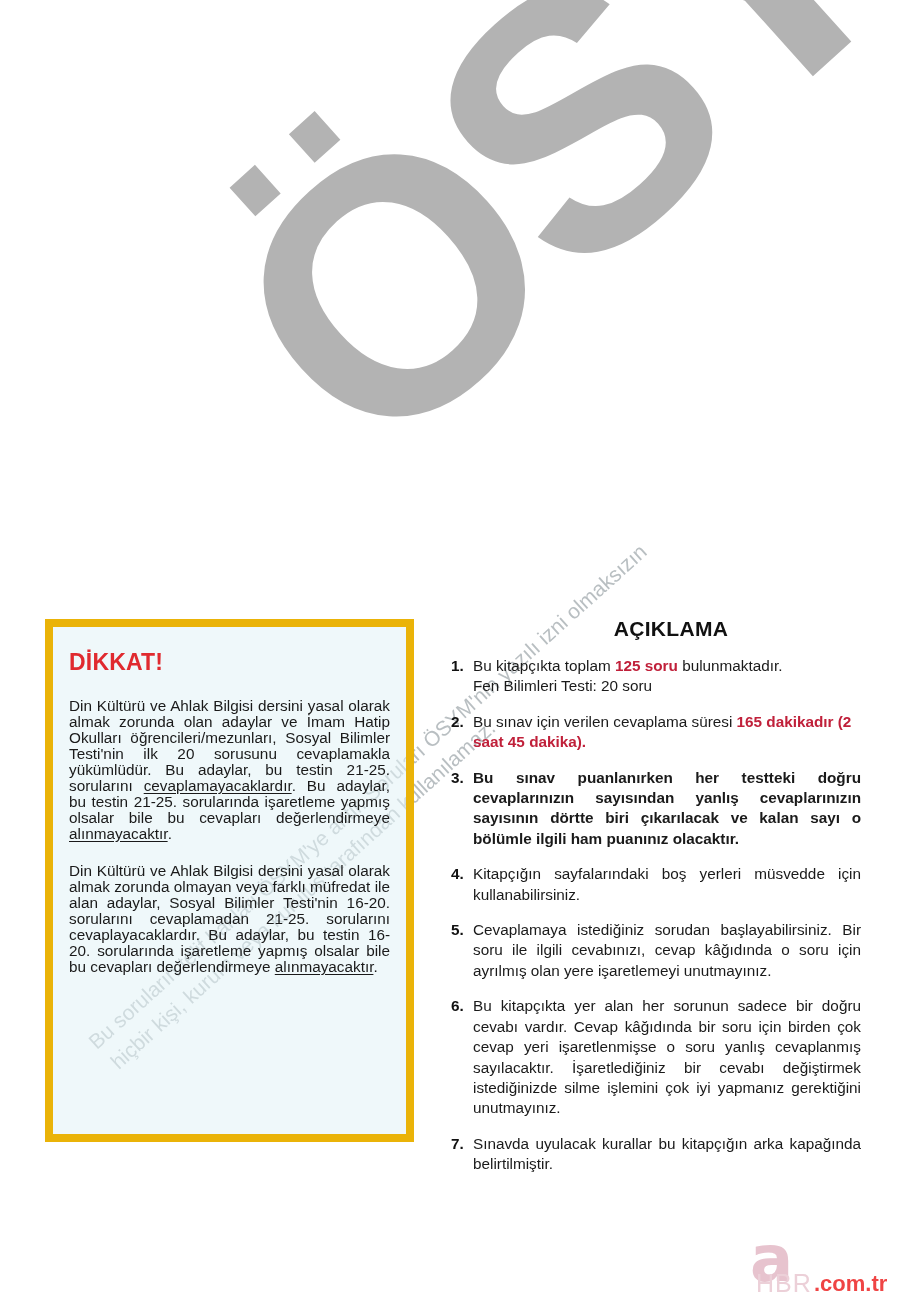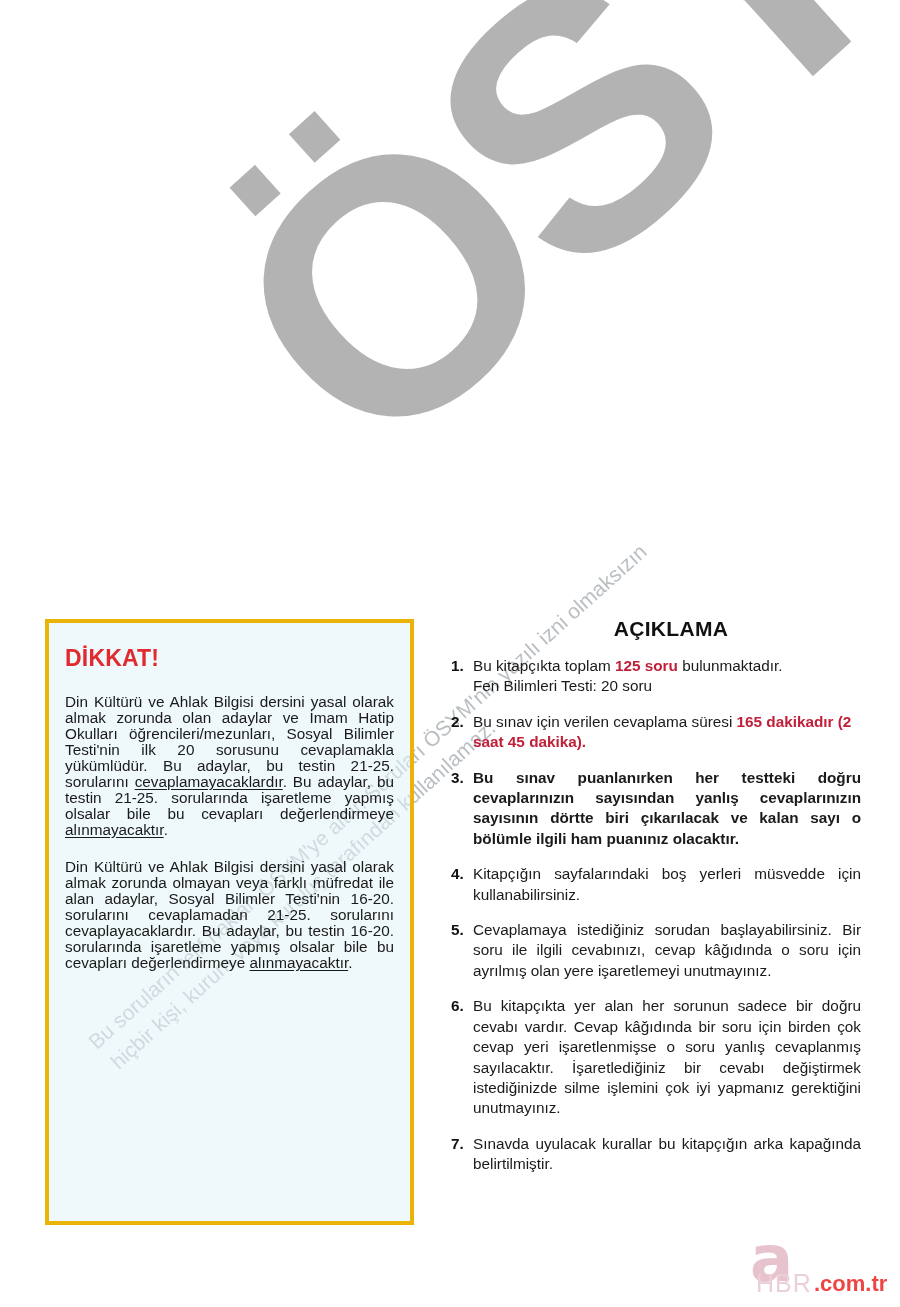--- a/index.html
+++ b/index.html
@@ -62,23 +62,23 @@
     inset: 0;
     z-index: 2;
   }
 
   
   #dikkat-box {
     position: absolute;
     left: 45px;
     top: 619px;
     width: 369px;
-    height: 606px;
+    height: 523px;
     box-sizing: border-box;
-    border: 4px solid #eab308;
+    border: 8px solid #eab308;
     background: rgba(226, 243, 246, 0.55);
     padding: 22px 16px 0 16px;
   }
   #dikkat-title {
     color: #e02a2f;
     font-size: 23px;
     font-weight: 700;
     letter-spacing: 0.2px;
     margin: 0 0 22px 0;
   }

